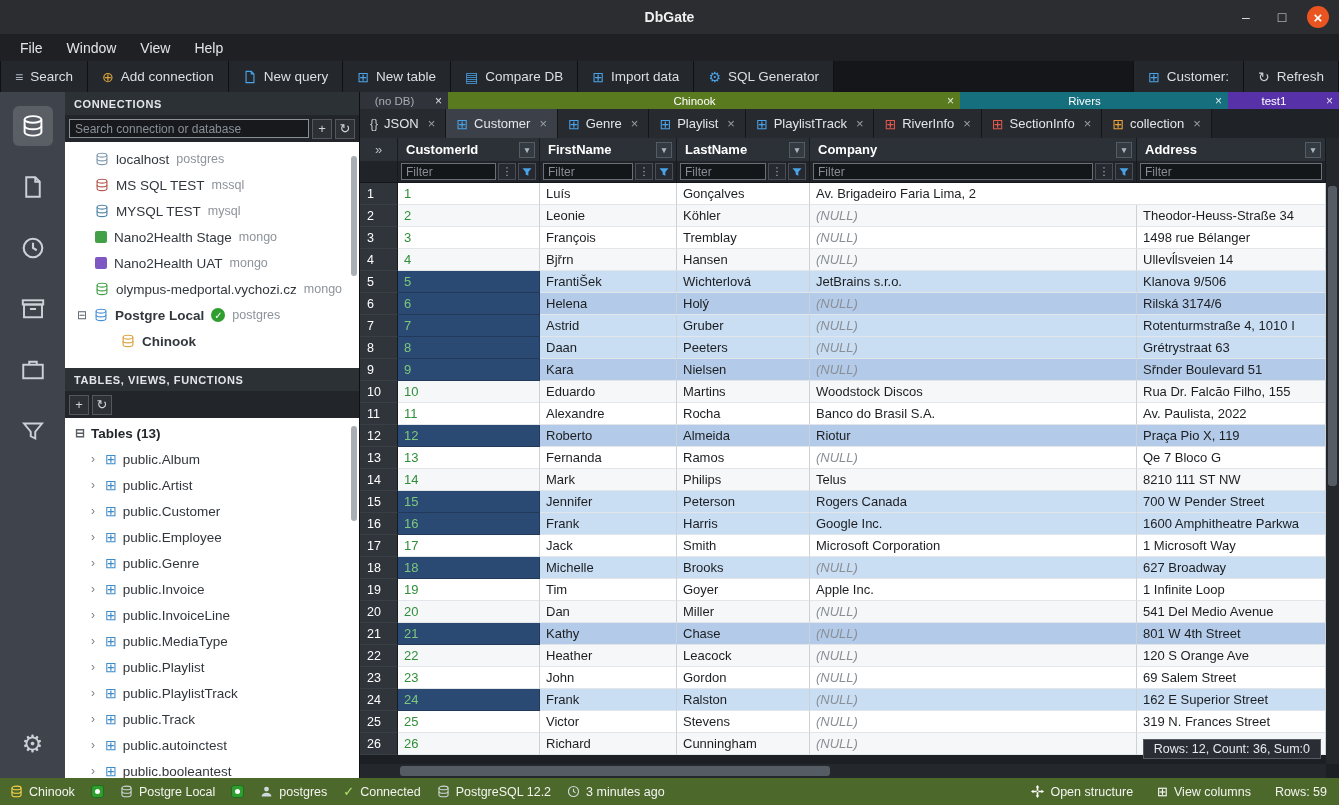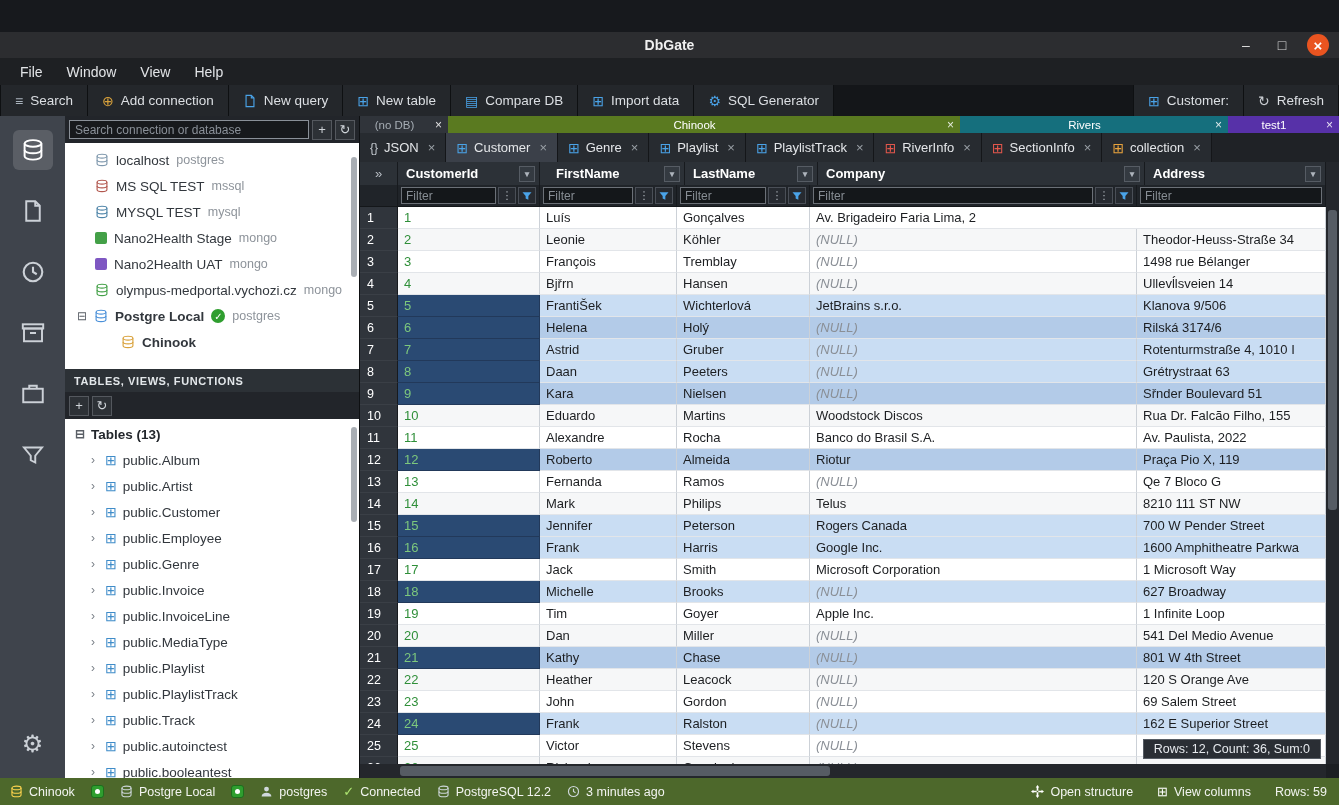--- a/index.html
+++ b/index.html
@@ -1,21 +1,21 @@
 <!DOCTYPE html>
 <html><head>
 <meta charset="utf-8">
 <style>
   html,body{margin:0;padding:0;background:#101214;}
   *{box-sizing:border-box;}
   body{width:1339px;height:805px;overflow:hidden;font-family:"Liberation Sans",sans-serif;-webkit-font-smoothing:antialiased;}
   .window{width:1339px;height:805px;display:flex;flex-direction:column;background:#17191d;}
 
   
-  .titlebar{height:26px;background:#2c2d30;display:flex;align-items:center;position:relative;flex:0 0 auto;margin-top:32px;}
+  .titlebar{height:34px;background:#2c2d30;display:flex;align-items:center;position:relative;flex:0 0 auto;}
   .titlebar .title{position:absolute;left:0;right:0;text-align:center;color:#f0f0f0;font-weight:bold;font-size:14px;}
   .win-controls{margin-left:auto;display:flex;align-items:center;gap:14px;padding-right:10px;z-index:2;}
   .wc{color:#d8d8d8;font-size:14px;width:22px;height:22px;display:flex;align-items:center;justify-content:center;cursor:default;}
   .wc.close{background:#e95420;border-radius:50%;color:#fff;font-size:15px;font-weight:bold;}
 
   
   .menubar{height:27px;background:#1e2023;display:flex;align-items:center;padding-left:10px;gap:4px;flex:0 0 auto;}
   .menu-item{color:#e2e4e7;font-size:14px;padding:2px 10px;}
 
   
@@ -231,20 +231,21 @@
             </svg>
           </span>
         </div>
         <div class="rail-spacer"></div>
         <div class="rail-tile rail-bottom">
           <span class="icon" style="font-size: 24px;">⚙</span>
         </div>
       </div>
 
     <div class="sidebar">
+      <div class="panel-header">CONNECTIONS</div>
       <div class="search-row">
         <input placeholder="Search connection or database" style="">
         <div class="sq-btn">+</div>
         <div class="sq-btn">↻</div>
       </div>
       <div class="conn-list" id="conn-list">
           <div class="conn-item">
             <span class="icon" style="color: rgb(127, 152, 173); font-size: 14px;">
               <svg viewBox="0 0 16 16" width="1em" height="1em">
                 <ellipse cx="8" cy="3.6" rx="5.6" ry="2.2" fill="none" stroke="currentColor" stroke-width="1.3"></ellipse>
@@ -465,21 +466,21 @@
         </div>
 
       <div class="grid">
         <div class="grid-inner">
           <div class="ghead" id="ghead">
               <div class="rn-head">»</div>
               <div class="gh-cell" style="flex: 0 0 142px;">
                 <span>CustomerId</span>
                 <span class="hdr-dd">▾</span>
               </div>
-              <div class="gh-cell" style="flex: 0 0 137px; margin-left: 8px;">
+              <div class="gh-cell" style="flex: 0 0 137px;">
                 <span>FirstName</span>
                 <span class="hdr-dd">▾</span>
               </div>
               <div class="gh-cell" style="flex: 0 0 133px;">
                 <span>LastName</span>
                 <span class="hdr-dd">▾</span>
               </div>
               <div class="gh-cell" style="flex: 0 0 327px;">
                 <span>Company</span>
                 <span class="hdr-dd">▾</span>

